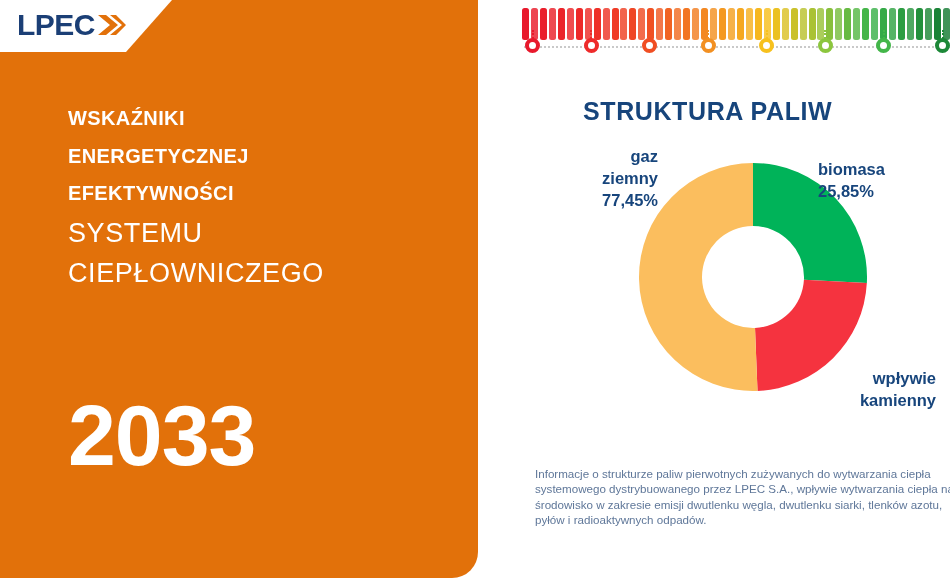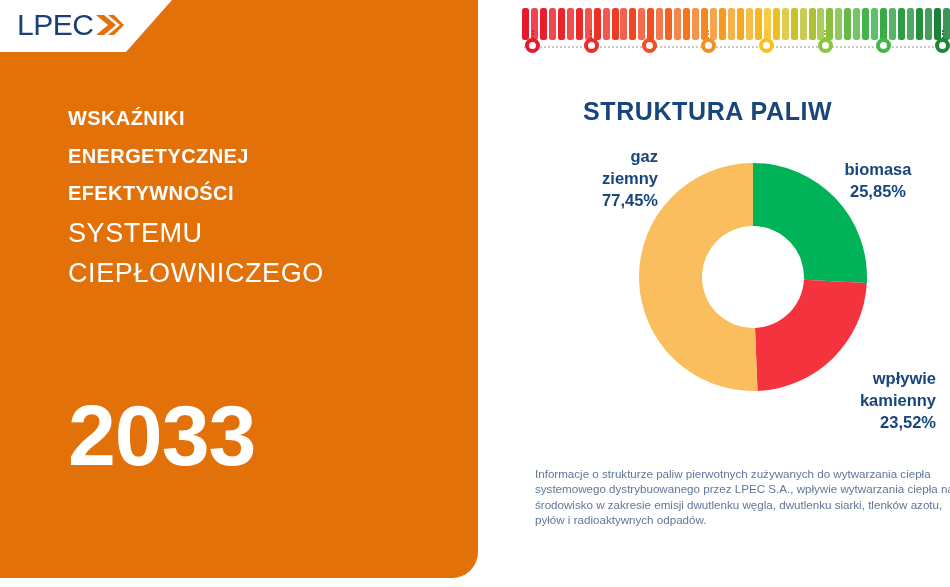--- a/index.html
+++ b/index.html
@@ -55,21 +55,21 @@
     position: absolute;
     left: 17px;
     top: 8px;
     display: flex;
     align-items: center;
     height: 34px;
     z-index: 3;
   }
   .logo-word {
     font-size: 30px;
-    font-weight: normal;
+    font-weight: bold;
     color: #1b3f76;
     letter-spacing: -0.5px;
     line-height: 1;
   }
   .logo-chevron {
     margin-left: 1px;
     display: block;
     line-height: 0;
   }
 
@@ -180,21 +180,21 @@
 
   
   .pie-label {
     position: absolute;
     color: #17457c;
     font-size: 16.5px;
     font-weight: bold;
     line-height: 22px;
   }
   .label-gaz      { left: 558px; top: 145px; text-align: right; width: 100px; }
-  .label-biomasa  { left: 818px; top: 158px; text-align: center;  width: 120px; }
+  .label-biomasa  { left: 818px; top: 158px; text-align: left;  width: 120px; }
   .label-wegiel   { left: 826px; top: 367px; text-align: right; width: 110px; }
 
   
   .footnote {
     position: absolute;
     left: 523px;
     top: 466px;
     width: 420px;
     color: #5f7799;
     font-size: 11.6px;
@@ -320,18 +320,17 @@
   </div>
 
   <div class="pie-label label-biomasa">
     <div>biomasa</div>
     <div>25,85%</div>
   </div>
 
   <div class="pie-label label-wegiel">
     <div>wpływie</div>
     <div>kamienny</div>
-    <div>23,52%</div>
   </div>
 
   <div class="footnote">Informacje o strukturze paliw pierwotnych zużywanych do wytwarzania ciepła systemowego dystrybuowanego przez LPEC S.A., wpływie wytwarzania ciepła na środowisko w zakresie emisji dwutlenku węgla, dwutlenku siarki, tlenków azotu, pyłów i radioaktywnych odpadów.</div>
 
 </div>
 
 </body></html>

